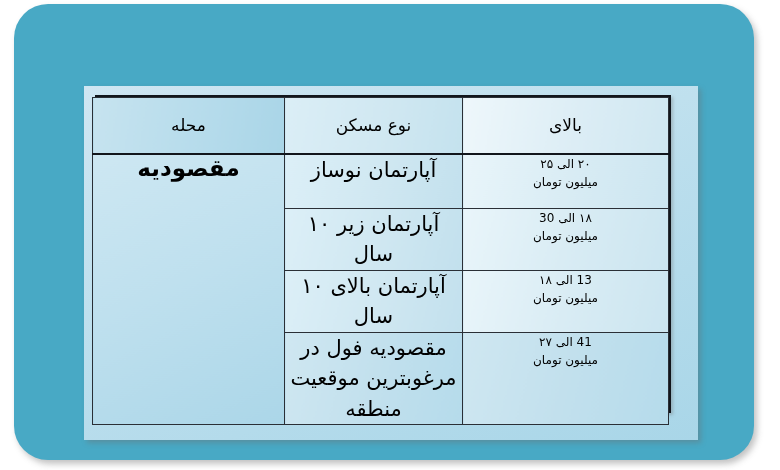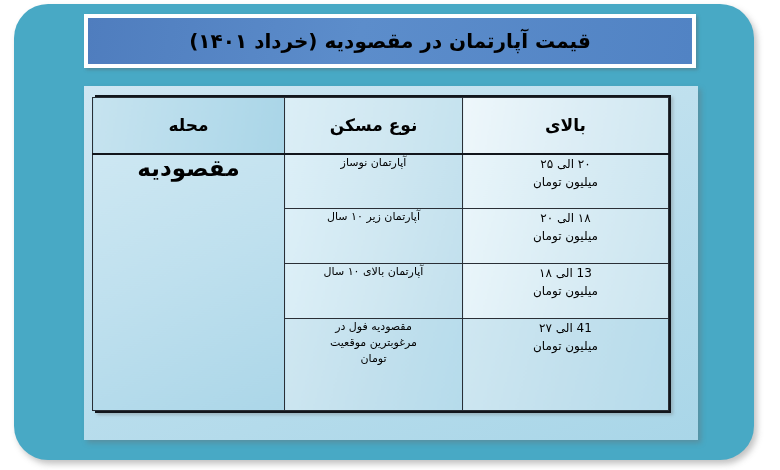--- a/index.html
+++ b/index.html
@@ -104,41 +104,41 @@
   
   col.c-hood  { width: 192px; }
   col.c-type  { width: 178px; }
   col.c-price { width: 206px; }
 
   
   tr.head-row { height: 56px; }
   tr.head-row th {
     vertical-align: middle;
     font-size: 17px;
-    font-weight: bold;
+    font-weight: normal;
     border-bottom: 2px solid #12161c;
   }
   th.h-price {
     background: linear-gradient(100deg, #eef7fb 0%, #dcedf5 55%, #cfe7f1 100%);
   }
   th.h-type {
     background: linear-gradient(100deg, #dbeef6 0%, #cfe7f1 60%, #c4e2ee 100%);
     margin-left: 44px;
   }
   th.h-hood {
     background: linear-gradient(100deg, #c6e3ef 0%, #b5dbeb 60%, #a9d5e7 100%);
   }
 
   
   tr.data-row { height: 55px; }
   tr.data-row.tall { height: 92px; }
   tr.data-row td { border-top: 1px solid #12161c; }
 
   td.cell-type {
-    font-size: 11px;
+    font-size: 21px;
     line-height: 1.45;
     padding-top: 7px;
     background: linear-gradient(105deg, #dceff7 0%, #cfe7f1 55%, #c2e0ed 100%);
   }
   td.cell-price {
     font-size: 12px;
     line-height: 1.5;
     padding-top: 7px;
     background: linear-gradient(105deg, #e9f5fa 0%, #d9ecf4 50%, #cbe5f0 100%);
   }
@@ -158,25 +158,20 @@
 
   .line { display: block; }
 </style>
 </head>
 <body>
 
 <div class="stage">
 
   <div class="outer-frame"></div>
 
-  <div class="title-plate">
-    <div class="title-inner">
-      <span class="title-text">قیمت آپارتمان در مقصودیه (خرداد ۱۴۰۱)</span>
-    </div>
-  </div>
 
   <div class="panel"></div>
 
   <div class="tbl-wrap">
     <table class="price-table">
       <colgroup>
         <col class="c-price">
         <col class="c-type">
         <col class="c-hood">
       </colgroup>
@@ -191,40 +186,40 @@
         <tr class="data-row">
           <td class="cell-price">
             <span class="line">۲۰ الی ۲۵</span>
             <span class="line">میلیون تومان</span>
           </td>
           <td class="cell-type">آپارتمان نوساز</td>
           <td class="cell-hood" rowspan="4">مقصودیه</td>
         </tr>
         <tr class="data-row">
           <td class="cell-price">
-            <span class="line">۱۸ الی ۲۰</span>
+            <span class="line">۱۸ الی 30</span>
             <span class="line">میلیون تومان</span>
           </td>
           <td class="cell-type">آپارتمان زیر ۱۰ سال</td>
         </tr>
         <tr class="data-row">
           <td class="cell-price">
             <span class="line">13 الی ۱۸</span>
             <span class="line">میلیون تومان</span>
           </td>
           <td class="cell-type">آپارتمان بالای ۱۰ سال</td>
         </tr>
         <tr class="data-row tall">
           <td class="cell-price">
             <span class="line">41 الی ۲۷</span>
             <span class="line">میلیون تومان</span>
           </td>
           <td class="cell-type">
             <span class="line">مقصودیه فول در</span>
             <span class="line">مرغوبترین موقعیت</span>
-            <span class="line">تومان</span>
+            <span class="line">منطقه</span>
           </td>
         </tr>
       </tbody>
     </table>
   </div>
 
 </div>
 
 </body></html>

